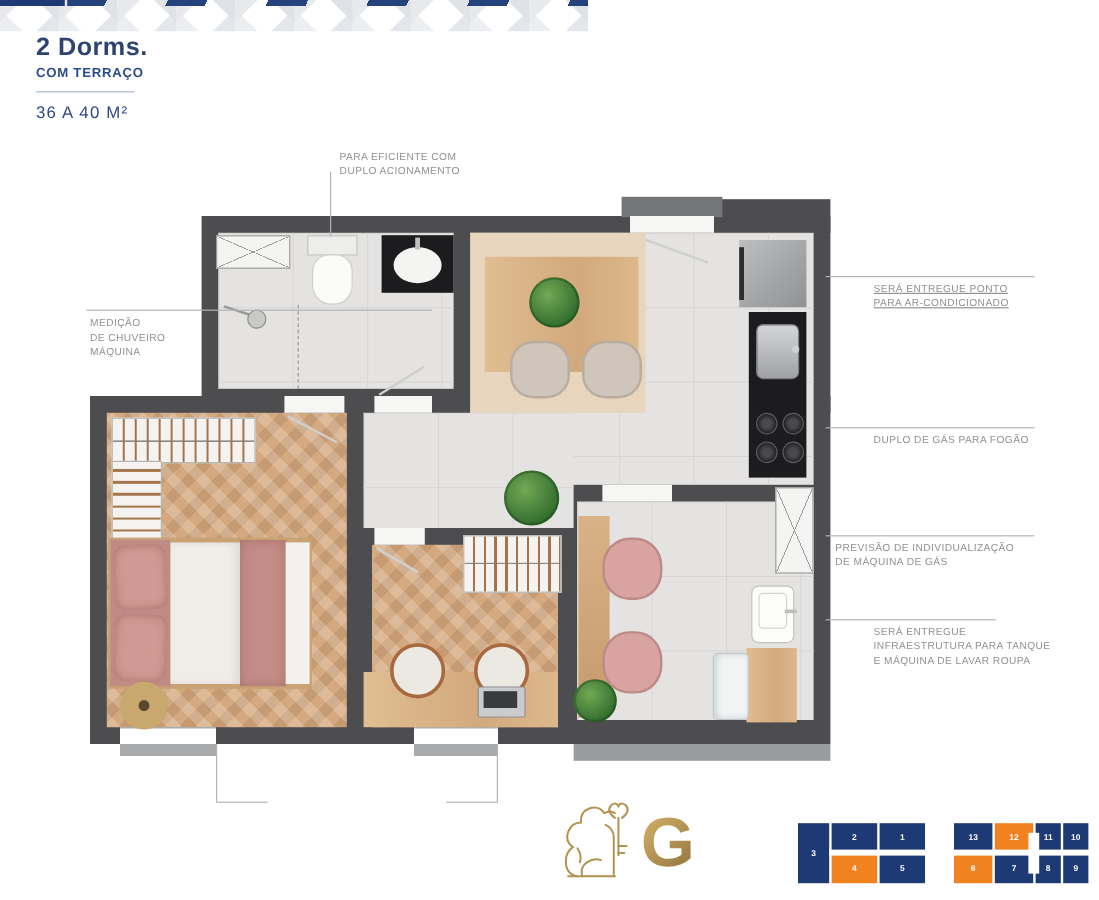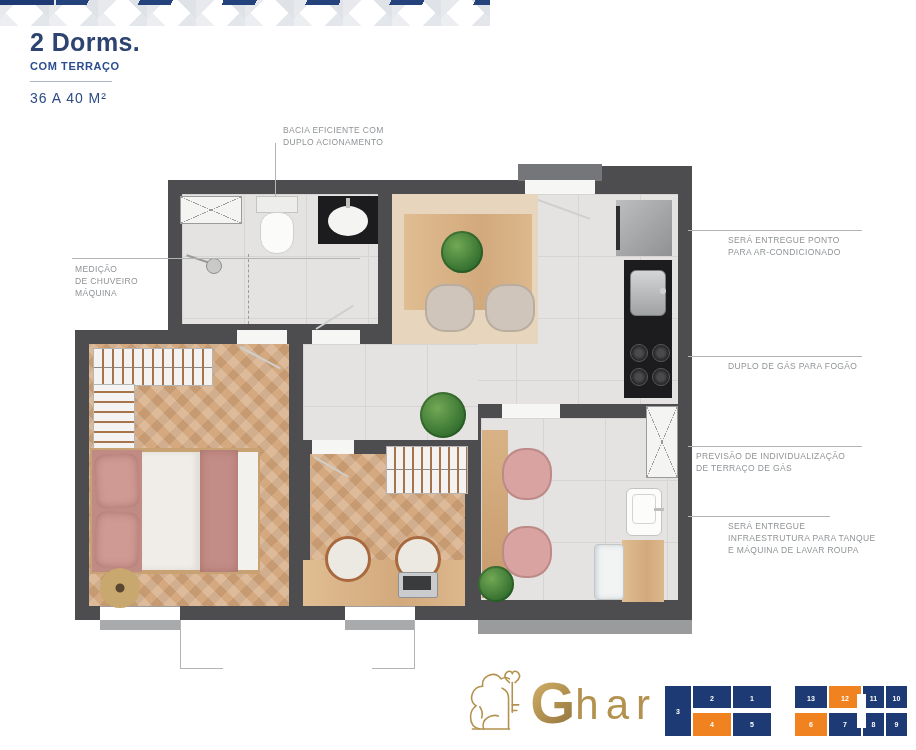--- a/index.html
+++ b/index.html
@@ -8,21 +8,21 @@
   .abs{position:absolute;}
   
   .deco{background-image:
       linear-gradient(135deg,#e7e9ed 25%,transparent 25%),
       linear-gradient(225deg,#dfe2e7 25%,transparent 25%),
       linear-gradient(45deg,#eceef1 25%,transparent 25%),
       linear-gradient(315deg,#e3e6ea 25%,transparent 25%);
       background-size:49px 26px;}
   .deco-navy{background:repeating-linear-gradient(115deg,#24427c 0 30px,transparent 30px 76px);}
   
-  .title{font-size:25px;font-weight:700;color:#2e4470;letter-spacing:.4px;}
+  .title{font-size:21px;font-weight:700;color:#2e4470;letter-spacing:.4px;}
   .subtitle{font-size:11px;font-weight:700;color:#2b4d8f;letter-spacing:.6px;margin-top:3px;}
   .rule{height:1px;background:#a9b6cc;}
   .area{font-size:14px;font-weight:500;color:#2d4b86;letter-spacing:1px;}
   
   .wall{background:#4d4d4f;}
   .wall-light{background:#75767a;}
   .tile{background-color:#e4e3e1;background-image:
       linear-gradient(#d6d5d3 1px,transparent 1px),
       linear-gradient(90deg,#d6d5d3 1px,transparent 1px);background-size:62px 62px;}
   .wood-floor{background-color:#d5a97f;background-image:
@@ -145,46 +145,46 @@
   <div class="abs plant" style="left:478px;top:566px;width:36px;height:36px;"></div>
   <div class="abs hatch" style="left:646px;top:406px;width:30px;height:70px;"></div>
   <div class="abs" style="left:626px;top:488px;width:34px;height:46px;background:#fcfcfa;border:1px solid #c3c3c1;border-radius:6px;"></div>
   <div class="abs" style="left:632px;top:494px;width:22px;height:28px;border:1px solid #d4d4d2;border-radius:4px;"></div>
   <div class="abs" style="left:654px;top:508px;width:10px;height:3px;background:#bdbdbb;"></div>
   <div class="abs wood" style="left:622px;top:540px;width:42px;height:62px;"></div>
   <div class="abs" style="left:594px;top:544px;width:28px;height:54px;background:#f2f4f4;border:1px solid #c5c7c7;border-radius:4px;box-shadow:inset 2px 0 5px rgba(110,140,160,.35);"></div>
 
   <div class="abs lead" style="left:275px;top:143px;width:1px;height:54px;"></div>
   <div class="abs ann" style="left:283px;top:124px;">
-    <div>BACIA EFICIENTE COM</div>
+    <div>PARA EFICIENTE COM</div>
     <div>DUPLO ACIONAMENTO</div>
   </div>
 
   <div class="abs lead" style="left:72px;top:258px;width:288px;height:1px;"></div>
   <div class="abs ann" style="left:75px;top:263px;background:rgba(255,255,255,0);">
     <div>MEDIÇÃO</div>
     <div>DE  CHUVEIRO</div>
     <div>MÁQUINA</div>
   </div>
 
   <div class="abs lead" style="left:688px;top:230px;width:174px;height:1px;"></div>
-  <div class="abs ann" style="left:728px;top:234px;">
+  <div class="abs ann" style="left:728px;top:234px;text-decoration:underline;">
     <div>SERÁ ENTREGUE PONTO</div>
     <div>PARA AR-CONDICIONADO</div>
   </div>
 
   <div class="abs lead" style="left:688px;top:356px;width:174px;height:1px;"></div>
   <div class="abs ann" style="left:728px;top:360px;">
     <div>DUPLO DE GÁS PARA FOGÃO</div>
   </div>
 
   <div class="abs lead" style="left:688px;top:446px;width:174px;height:1px;"></div>
   <div class="abs ann" style="left:696px;top:450px;">
     <div>PREVISÃO DE INDIVIDUALIZAÇÃO</div>
-    <div>DE TERRAÇO DE GÁS</div>
+    <div>DE MÁQUINA DE GÁS</div>
   </div>
 
   <div class="abs lead" style="left:688px;top:516px;width:142px;height:1px;"></div>
   <div class="abs ann" style="left:728px;top:520px;">
     <div>SERÁ ENTREGUE</div>
     <div>INFRAESTRUTURA PARA TANQUE</div>
     <div>E MÁQUINA DE LAVAR ROUPA</div>
   </div>
 
   <div class="abs lead" style="left:180px;top:620px;width:1px;height:48px;"></div>
@@ -200,21 +200,20 @@
         <path d="M22 68 h40"></path>
         <path d="M34 68 q-2 -8 4 -12 q6 -4 12 -2"></path>
         <path d="M30 44 q4 6 2 12"></path>
         <path d="M62 18 q-8 -6 -3 -11 q4 -3 6 1 q2 -4 6 -1 q5 5 -3 11"></path>
         <path d="M65 18 v32"></path>
         <path d="M65 42 h7 M65 48 h5"></path>
       </g>
     </svg>
     <div style="display:flex;align-items:flex-start;margin-left:4px;">
       <span class="brand-g">G</span>
-      <span class="brand-rest" style="margin-top:8px;">har</span>
     </div>
   </div>
 
   <div class="abs kp" style="left:663px;top:680px;width:246px;height:62px;">
     <div class="kp-cell" style="left: 2px; top: 6px; width: 26px; height: 50px; background-color: rgb(29, 58, 117);">3</div>
     <div class="kp-cell" style="left: 30px; top: 6px; width: 38px; height: 24px; background-color: rgb(29, 58, 117);">2</div>
     <div class="kp-cell" style="left: 70px; top: 6px; width: 38px; height: 24px; background-color: rgb(29, 58, 117);">1</div>
     <div class="kp-cell" style="left: 132px; top: 6px; width: 32px; height: 24px; background-color: rgb(29, 58, 117);">13</div>
     <div class="kp-cell" style="left: 166px; top: 6px; width: 32px; height: 24px; background-color: rgb(240, 130, 31);">12</div>
     <div class="kp-cell" style="left: 200px; top: 6px; width: 21px; height: 24px; background-color: rgb(29, 58, 117);">11</div>

